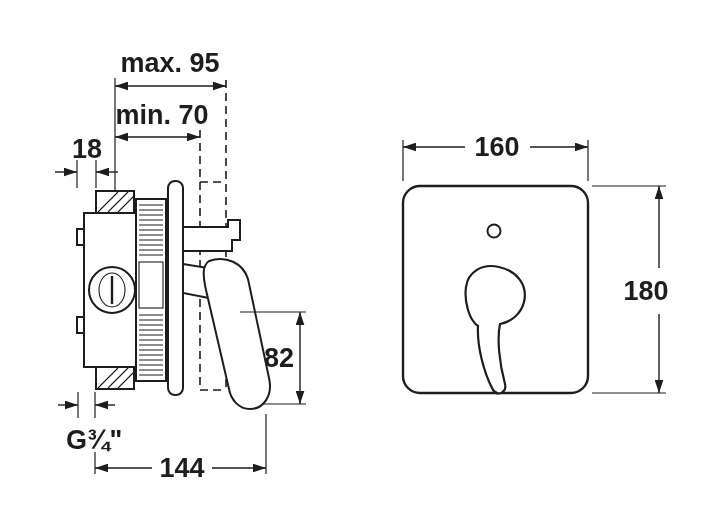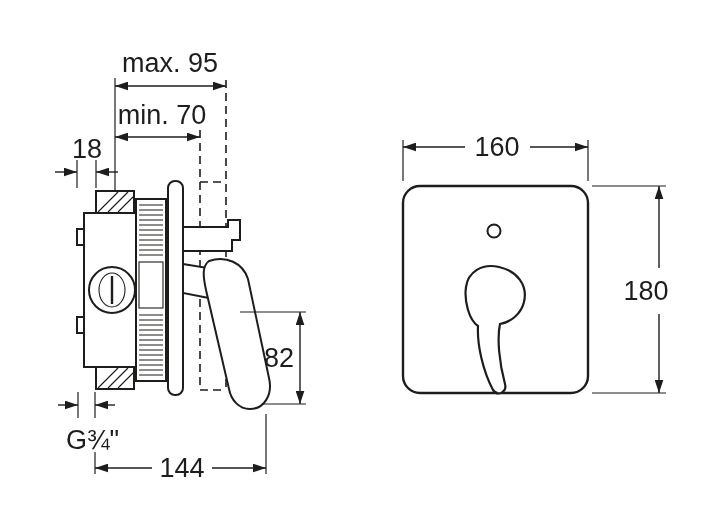--- a/index.html
+++ b/index.html
@@ -2,20 +2,21 @@
 <html><head>
 <meta charset="utf-8">
 <style>
   html,body{margin:0;padding:0;background:#ffffff;}
   .stage{
     position:relative;
     width:709px;height:531px;
     background:#ffffff;
     overflow:hidden;
     font-family:"Liberation Sans", sans-serif;
+    font-weight:bold;
   }
   svg{display:block;}
   .outline{fill:#ffffff;stroke:#1d1d1b;stroke-width:2;}
   .outline-thick{fill:#ffffff;stroke:#1d1d1b;stroke-width:2.4;}
   .detail{fill:none;stroke:#1d1d1b;stroke-width:1.1;}
   .dim{stroke:#1d1d1b;stroke-width:1.4;fill:none;}
   .ext{stroke:#1d1d1b;stroke-width:1.2;fill:none;}
   .dashed{stroke:#1d1d1b;stroke-width:1.6;fill:none;stroke-dasharray:8 5;}
   .dim-text{font-family:"Liberation Sans", sans-serif;font-size:27px;fill:#1d1d1b;}
 </style>

